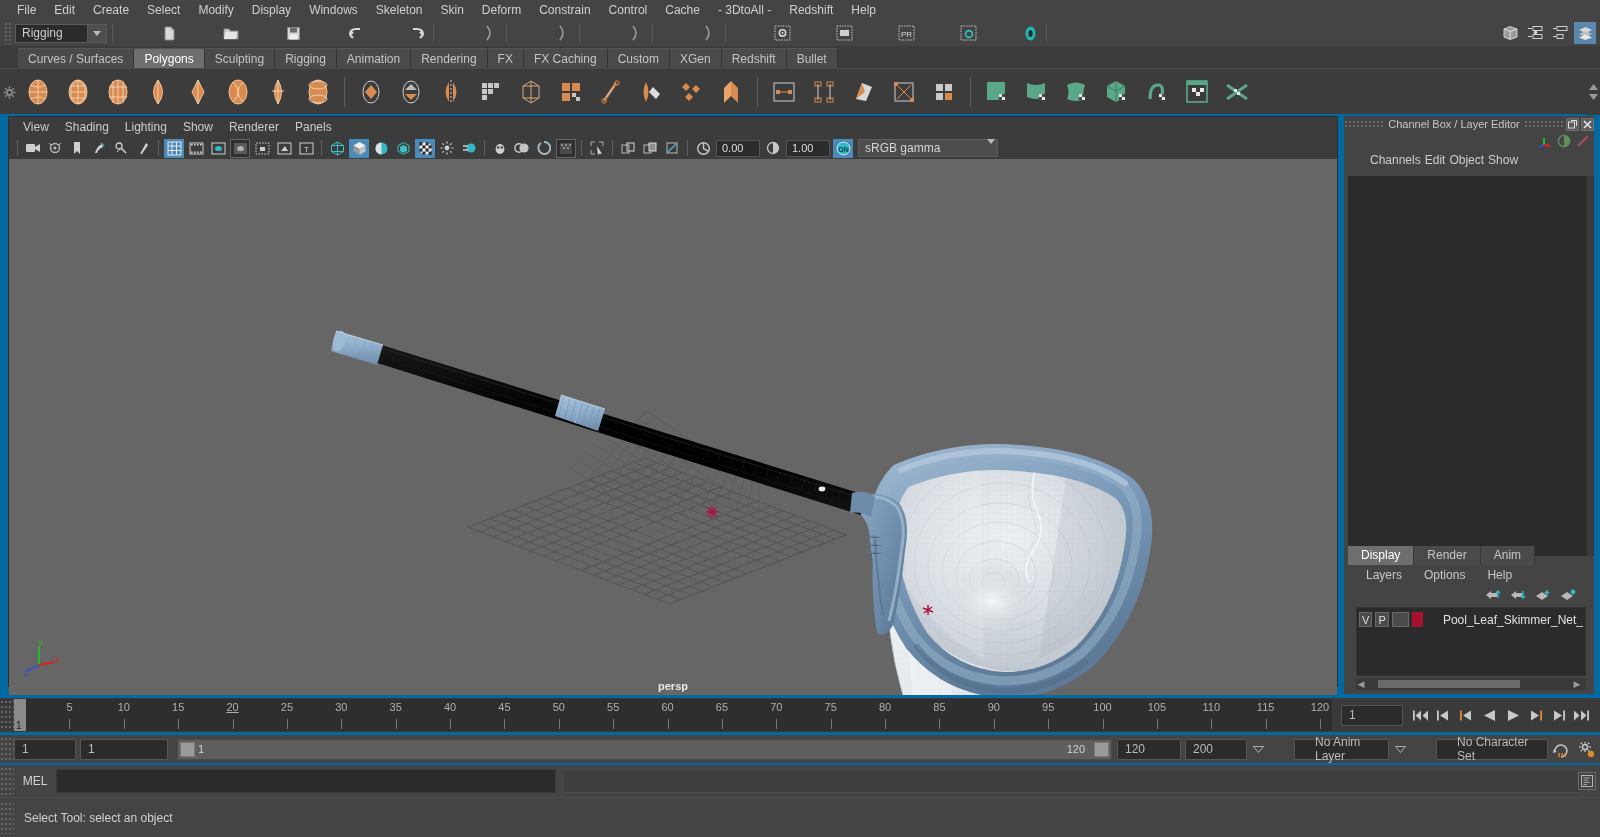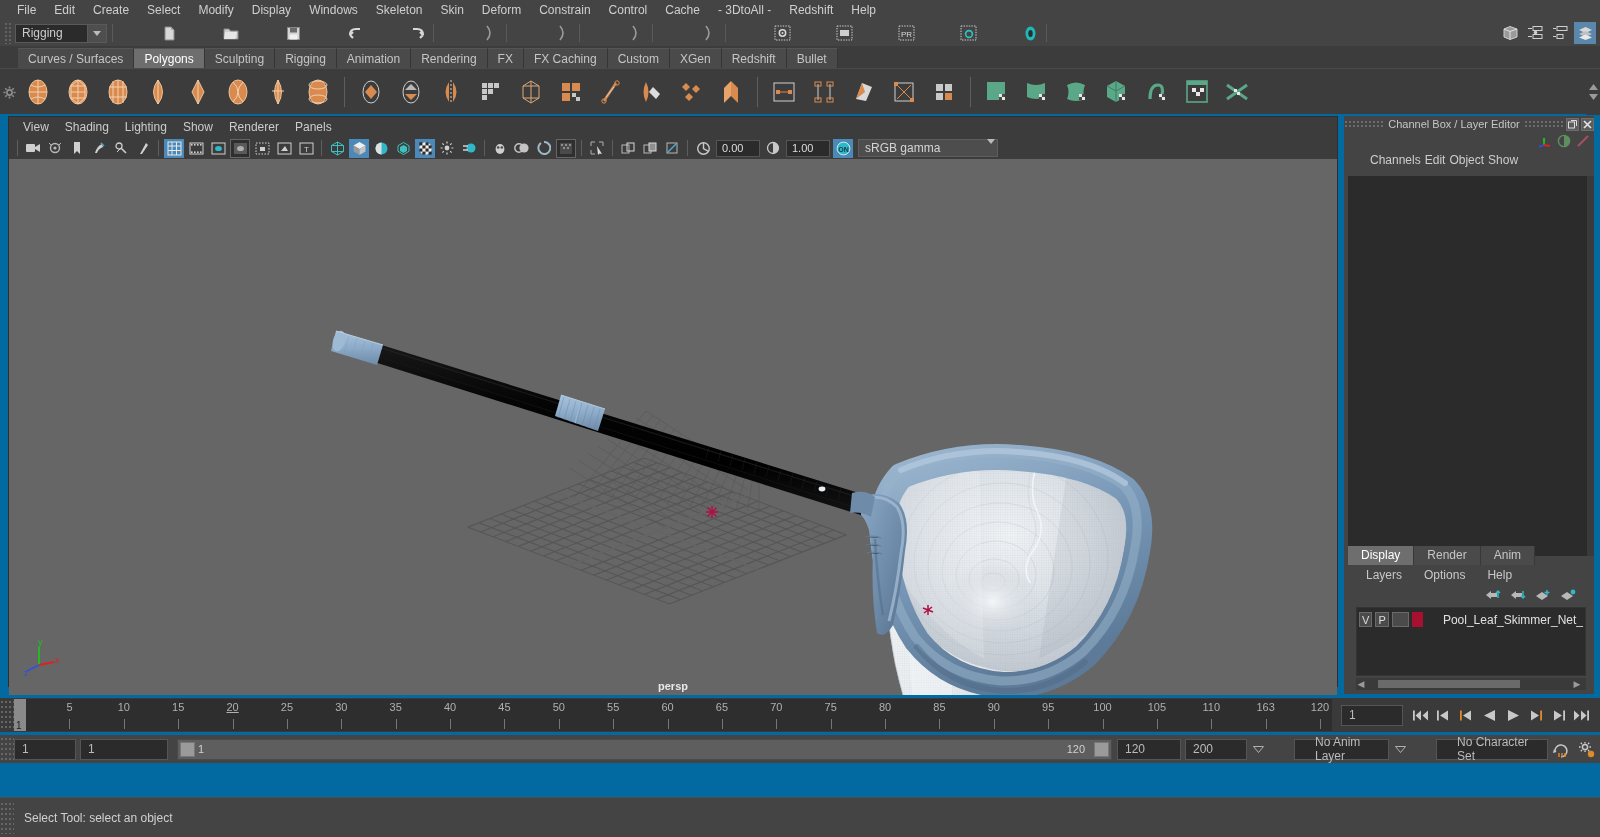--- a/index.html
+++ b/index.html
@@ -1261,21 +1261,21 @@
         <div class="ts-lbl" style="left: 979.782px;">90</div>
         <div class="ts-tick" style="left: 1034.15px;"></div>
         <div class="ts-lbl" style="left: 1034.15px;">95</div>
         <div class="ts-tick" style="left: 1088.52px;"></div>
         <div class="ts-lbl" style="left: 1088.52px;">100</div>
         <div class="ts-tick" style="left: 1142.89px;"></div>
         <div class="ts-lbl" style="left: 1142.89px;">105</div>
         <div class="ts-tick" style="left: 1197.26px;"></div>
         <div class="ts-lbl" style="left: 1197.26px;">110</div>
         <div class="ts-tick" style="left: 1251.63px;"></div>
-        <div class="ts-lbl" style="left: 1251.63px;">163</div>
+        <div class="ts-lbl" style="left: 1251.63px;">115</div>
         <div class="ts-tick" style="left: 1306px;"></div>
         <div class="ts-lbl" style="left: 1306px;">120</div>
       </div>
     <div class="ts-field">1</div>
     <div class="ts-pb">
       <div class="pb-btn">
         <svg width="17" height="13" viewBox="0 0 17 13">
             <rect x="1" y="1.5" width="1.8" height="10" fill="#c8c8c8"></rect>
             <path d="M9 1.5 V11.5 L3.5 6.5Z" fill="#c8c8c8"></path>
             <path d="M16 1.5 V11.5 L10.5 6.5Z" fill="#c8c8c8"></path>
@@ -1360,19 +1360,31 @@
       <svg width="18" height="17" viewBox="0 0 18 17">
           <circle cx="7" cy="6" r="2.6" fill="none" stroke="#c8c8c8" stroke-width="1.5"></circle>
           <g stroke="#c8c8c8" stroke-width="1.4">
             <path d="M7 1v1.6M7 9.4V11M1 6h1.6M11.4 6H13M2.8 1.8l1.1 1.1M10.1 9.1l1.1 1.1M11.2 1.8L10.1 2.9M3.9 9.1L2.8 10.2"></path>
           </g>
           <circle cx="13" cy="13" r="3.2" fill="#e08a2a"></circle>
         </svg>
     </div>
   </div>
 
+  <div class="cmdline">
+    <div class="cl-dots"></div>
+    <div class="cl-lbl">MEL</div>
+    <input class="cl-input" style="width: 500px; color: rgb(221, 221, 221); font-size: 12px; padding-left: 6px; outline: none;" value="" placeholder="">
+    <div class="cl-out"></div>
+    <div class="cl-ico">
+      <svg width="12" height="12" viewBox="0 0 12 12">
+          <rect x="0.5" y="0.5" width="11" height="11" fill="none" stroke="#b4b4b4"></rect>
+          <path d="M2.5 3 H9 M2.5 5.2 H7 M2.5 7.4 H9 M2.5 9.6 H6" stroke="#b4b4b4" stroke-width="0.9"></path>
+        </svg>
+    </div>
+  </div>
 
   <div class="helpline">
     <div class="hl-dots"></div>
     <div class="hl-text">Select Tool: select an object</div>
   </div>
 
 </div>
 
 </body></html>

